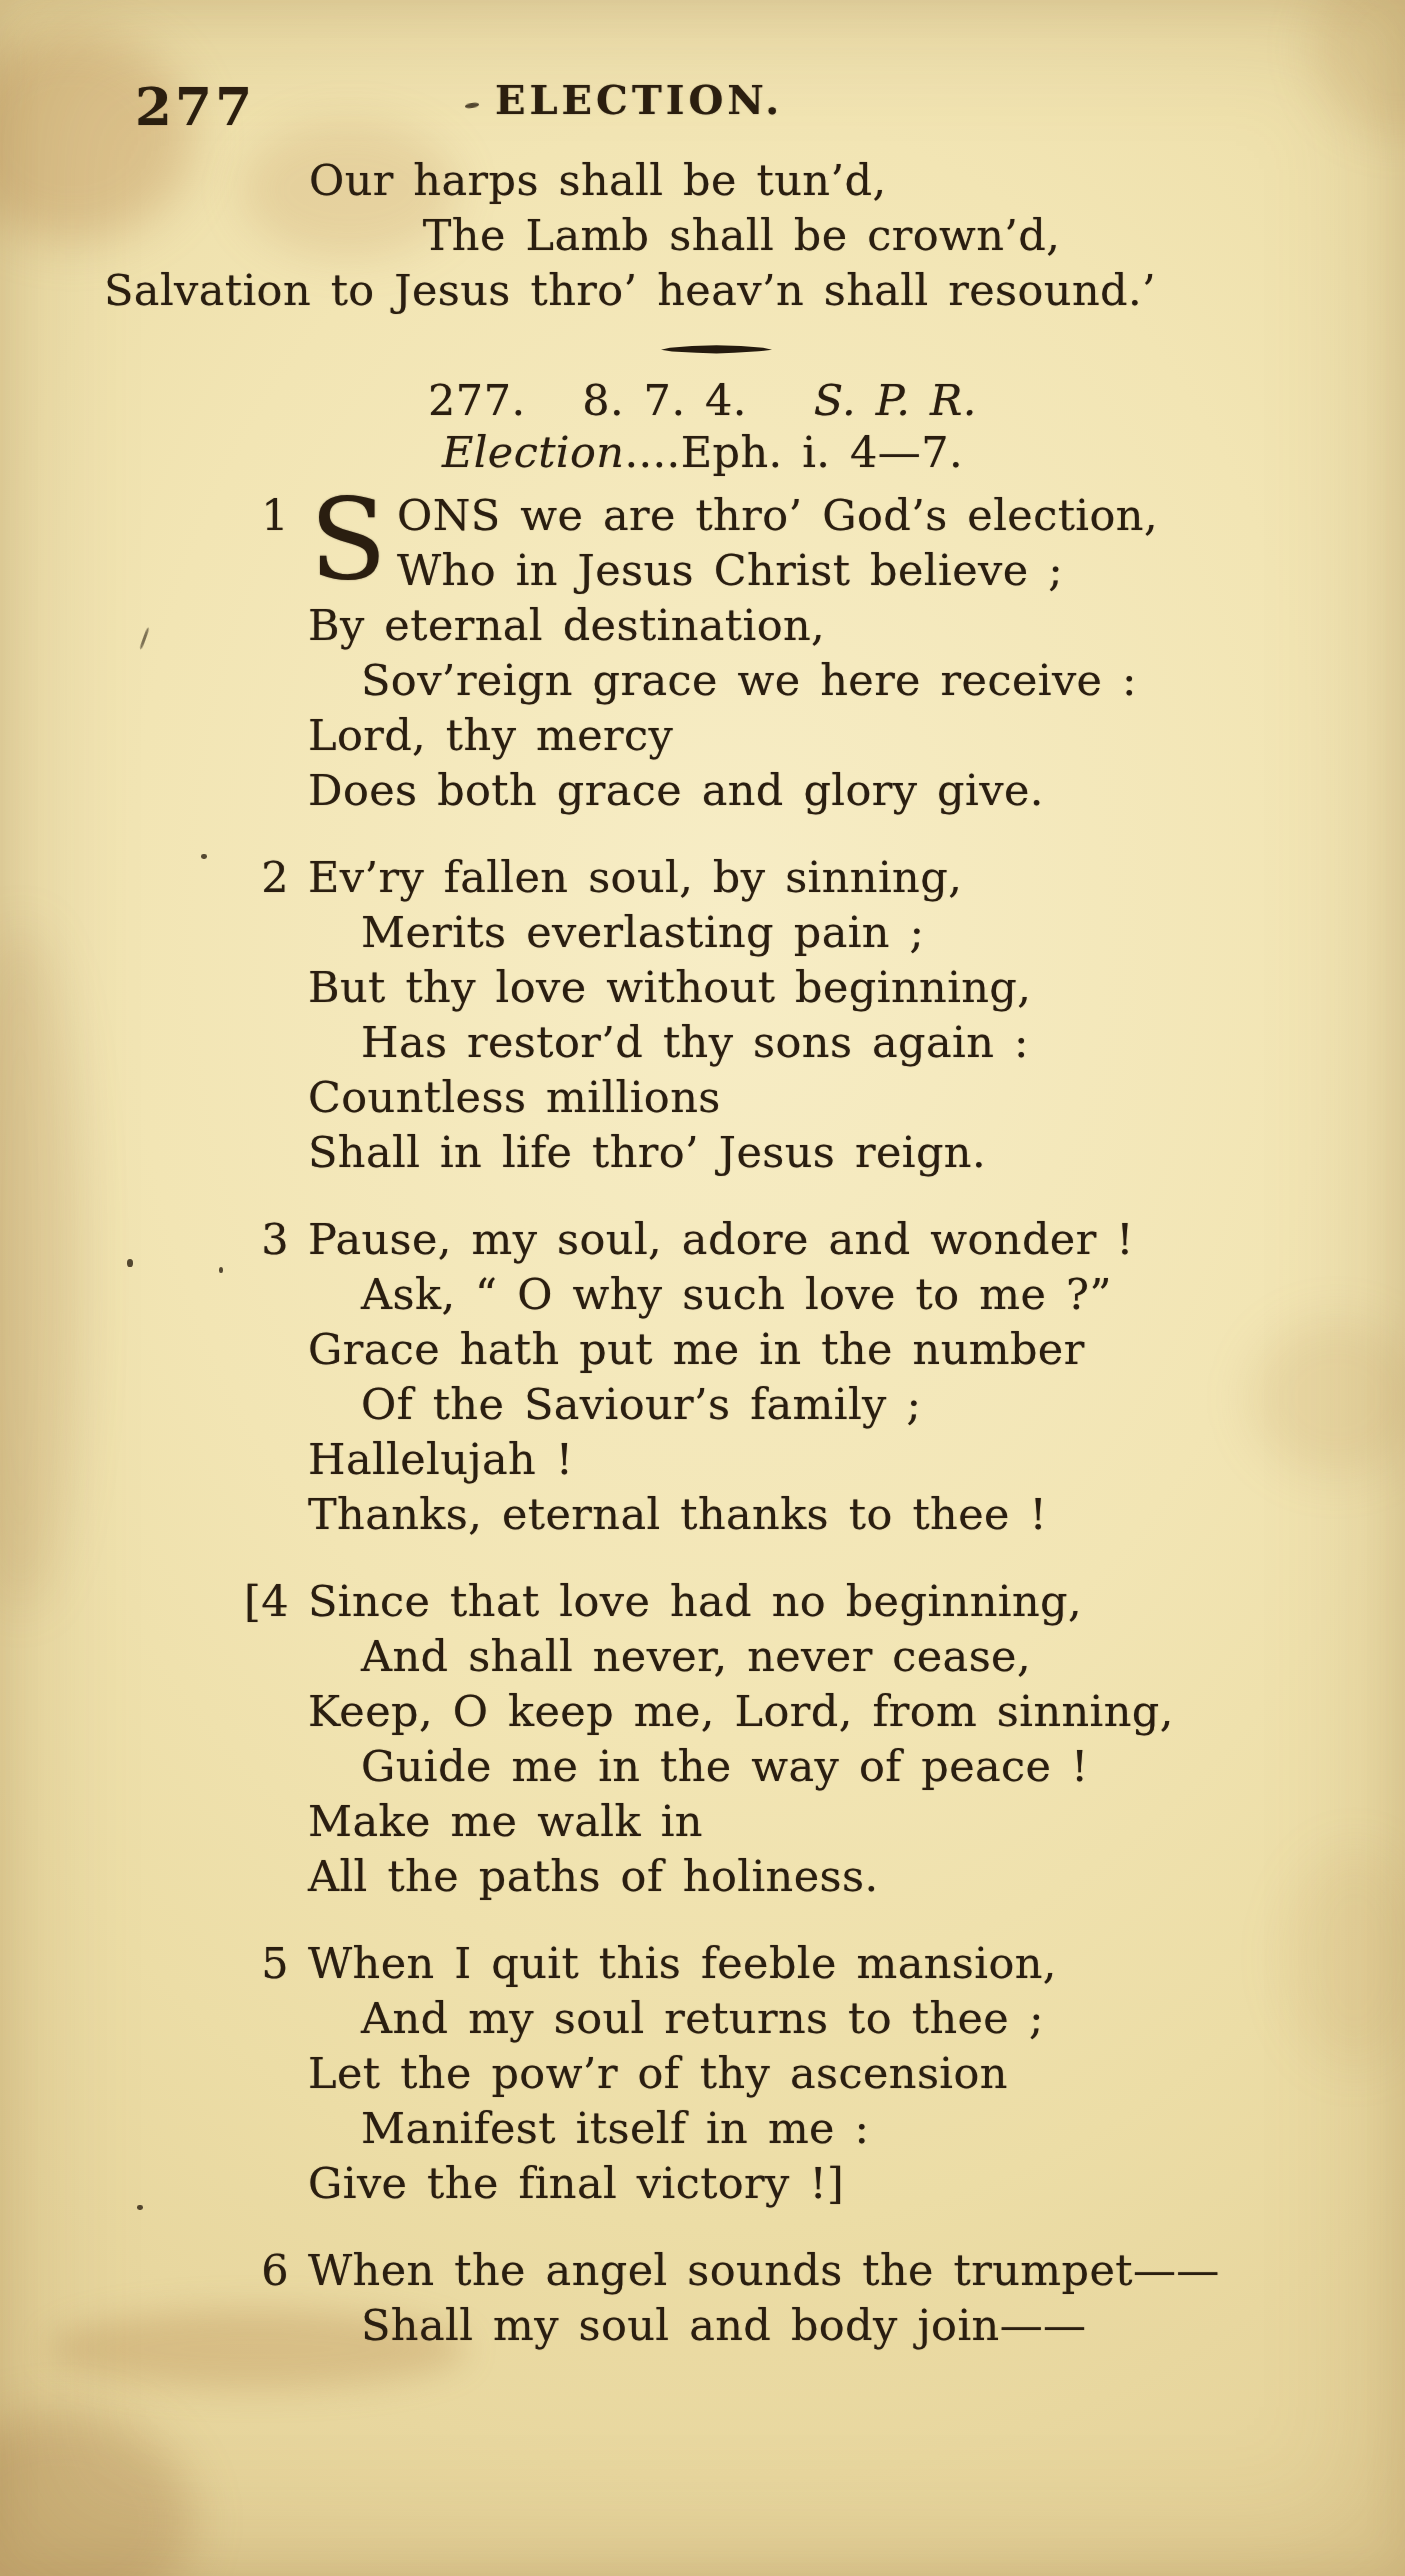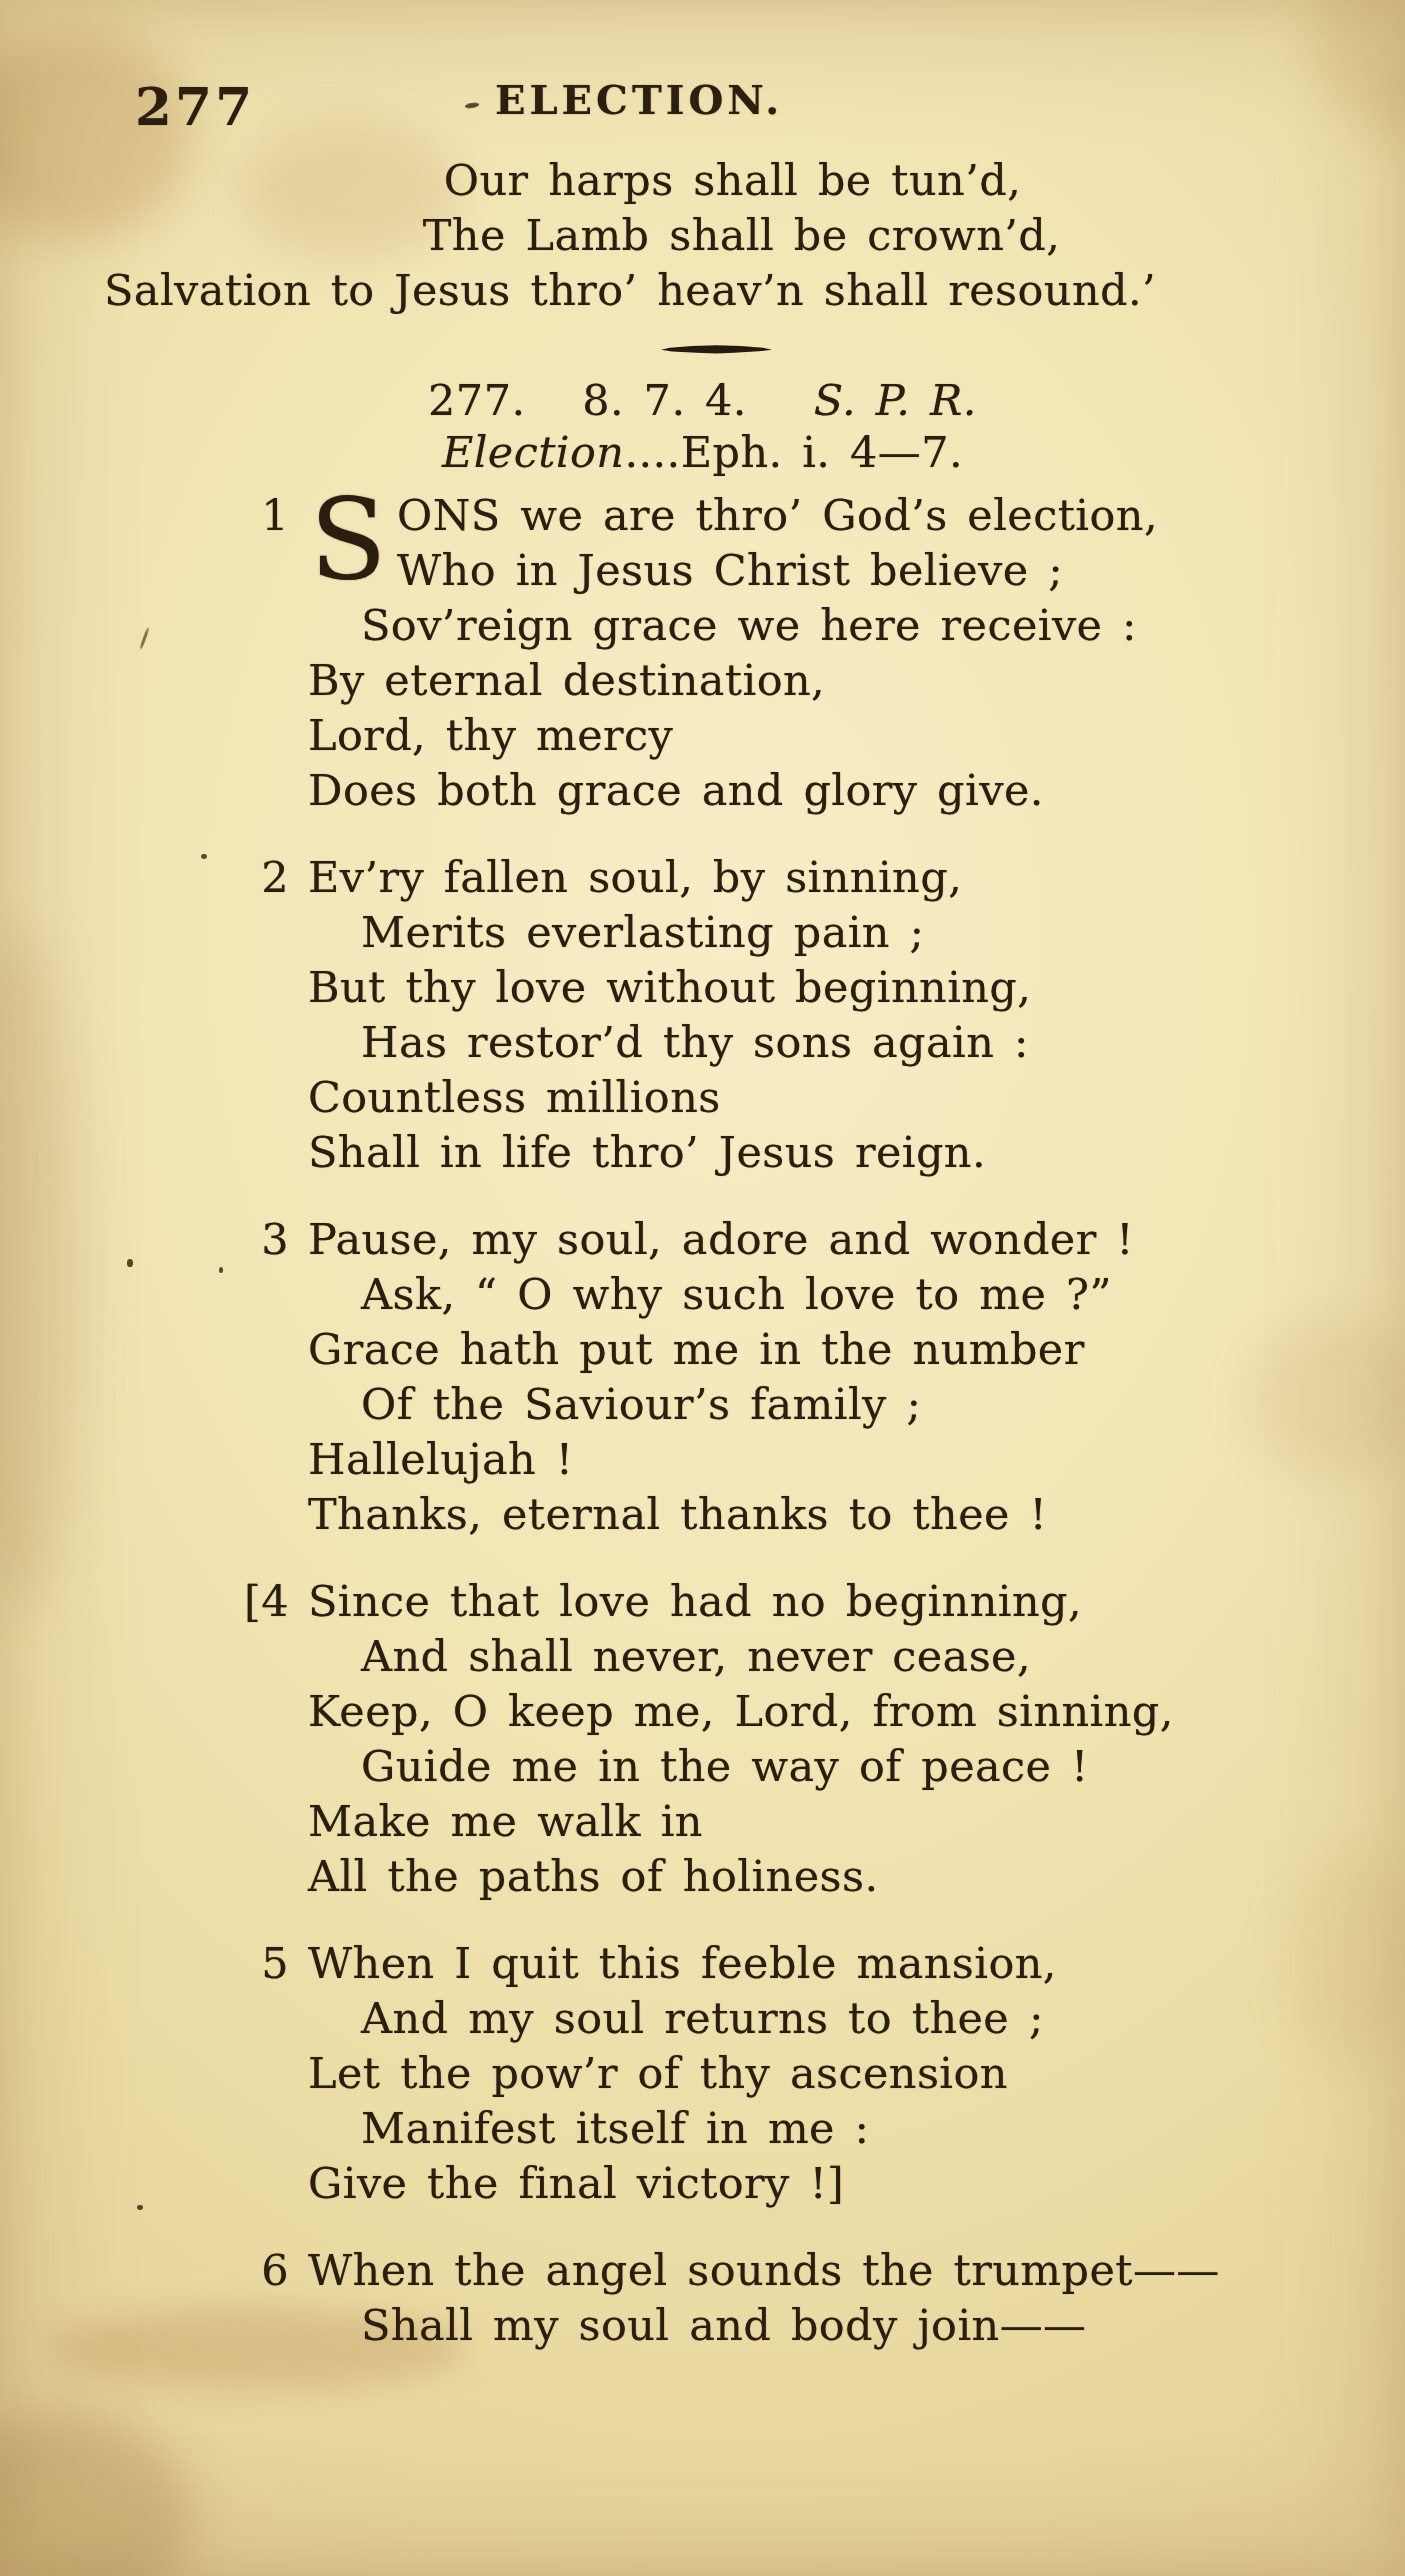--- a/index.html
+++ b/index.html
@@ -14,21 +14,21 @@
     box-shadow: inset 0 0 121px 24px rgba(140,100,45,.20), inset 0 0 36px 6.4px rgba(140,100,45,.10);
   }
   .txt{
     font-size:43px;line-height:55px;letter-spacing:0.4px;word-spacing:5.6px;
     white-space:nowrap;text-shadow:0 0 1px rgba(42,30,16,.55);
   }
   .pagenum{position:absolute;left:135px;top:79px;font-size:53px;font-weight:bold;letter-spacing:3.2px;text-shadow:0 0 1px rgba(42,30,16,.6);}
   .runhead{position:absolute;left:495px;top:76px;font-size:40px;font-weight:bold;letter-spacing:4px;text-shadow:0 0 1.2px rgba(42,30,16,.6);}
   .closing{position:absolute;left:0;top:153px;}
   .closing .l{height:55px;}
-  .cl0{margin-left:309px;text-align:center;}
+  .cl0{margin-left:309px;}
   .cl1{margin-left:327px;text-align:center;}
   .cl2{margin-left:104px;text-align:center;}
   .divider{
     position:absolute;left:661px;top:345px;width:111px;height:8.8px;background:#241a0e;
     clip-path:polygon(0% 55%,8% 32%,28% 12%,50% 2%,72% 12%,92% 32%,100% 55%,88% 72%,66% 88%,50% 96%,32% 88%,10% 74%);
     filter:blur(0.3px);
   }
   .hymnhead{position:absolute;left:0;top:373px;width:100%;text-align:center;height:55px;}
   .hymnhead .num{margin-right:37px;}
   .hymnhead .meter{margin-right:47px;}
@@ -102,22 +102,22 @@
     <span class="ital">Election</span><span>....</span><span>Eph. i. 4—7.</span>
   </div>
 
   <div class="verses txt">
 
     <div class="verse">
       <span class="vnum">1</span>
       <span class="dropcap">S</span>
       <div class="l">ONS we are thro’ God’s election,</div>
       <div class="l">Who in Jesus Christ believe ;</div>
+      <div class="l">By eternal destination,</div>
       <div class="l ind">Sov’reign grace we here receive :</div>
-      <div class="l">By eternal destination,</div>
       <div class="l">Lord, thy mercy</div>
       <div class="l">Does both grace and glory give.</div>
     </div>
 
     <div class="verse">
       <span class="vnum">2</span>
       <div class="l">Ev’ry fallen soul, by sinning,</div>
       <div class="l ind">Merits everlasting pain ;</div>
       <div class="l">But thy love without beginning,</div>
       <div class="l ind">Has restor’d thy sons again :</div>

